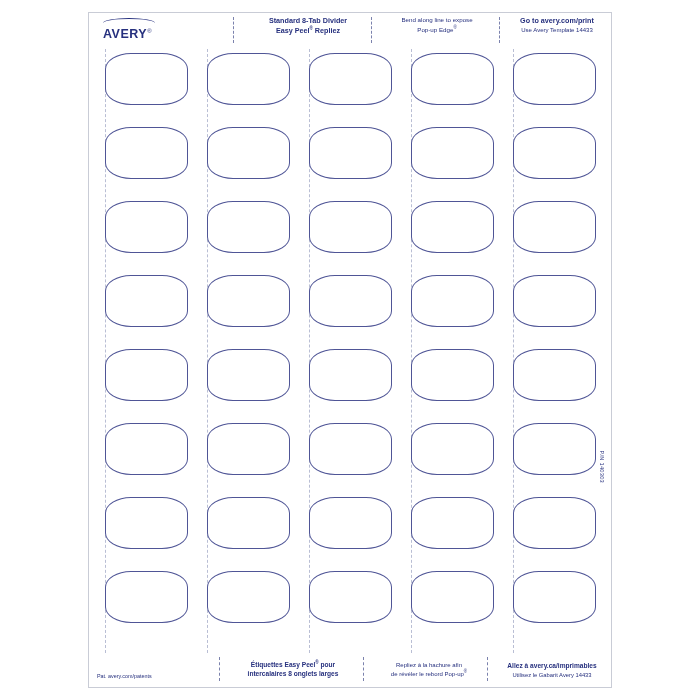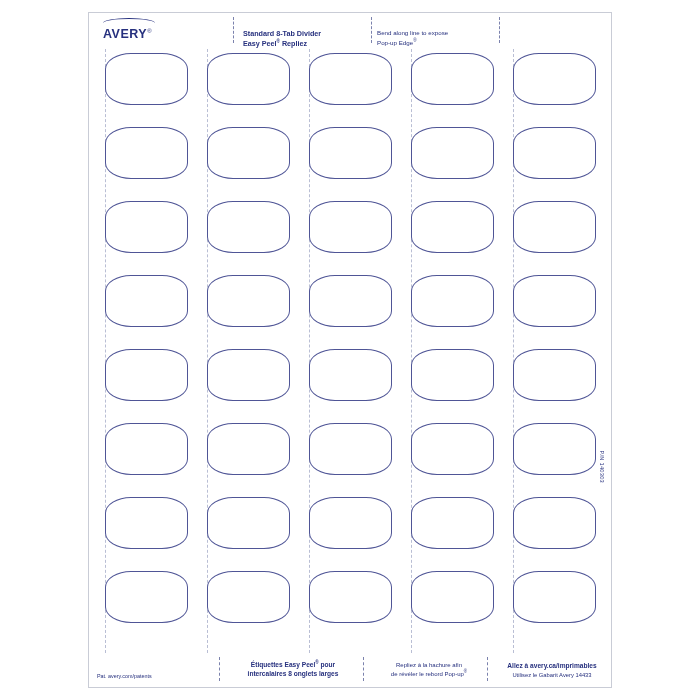--- a/index.html
+++ b/index.html
@@ -61,21 +61,22 @@
     position: absolute;
     left: 0;
     top: -3px;
     width: 52px;
     height: 5px;
     border-top: 1.6px solid #26307e;
     border-radius: 60% 60% 0 0 / 100% 100% 0 0;
   }
   .hdr-block {
     position: absolute;
-    top: 16px;
+    top: 3px;
+    text-align: center;
     color: #26307e;
     font-size: 7.2px;
     line-height: 1.45;
     font-weight: bold;
   }
   .hdr-block.small {
     font-weight: normal;
     font-size: 6.2px;
   }
   .hdr-block .sup {
@@ -192,20 +193,24 @@
       <div class="hdr-block" id="hdr-template">
         <div>Standard 8-Tab Divider</div>
         <div><span>Easy Peel</span><span class="sup">®</span><span> Repliez</span></div>
       </div>
 
       <div class="hdr-block small" id="hdr-bend">
         <div>Bend along line to expose</div>
         <div><span>Pop-up Edge</span><span class="sup">®</span></div>
       </div>
 
+      <div class="hdr-block" id="hdr-link">
+        <div>Go to avery.com/print</div>
+        <div class="line2">Use Avery Template 14433</div>
+      </div>
     </div>
 
     <div class="col-guide" style="left:16px;"></div>
     <div class="col-guide" style="left:118px;"></div>
     <div class="col-guide" style="left:220px;"></div>
     <div class="col-guide" style="left:322px;"></div>
     <div class="col-guide" style="left:424px;"></div>
 
     <div id="grid">
         <div class="label-row" style="top: 0px;">

